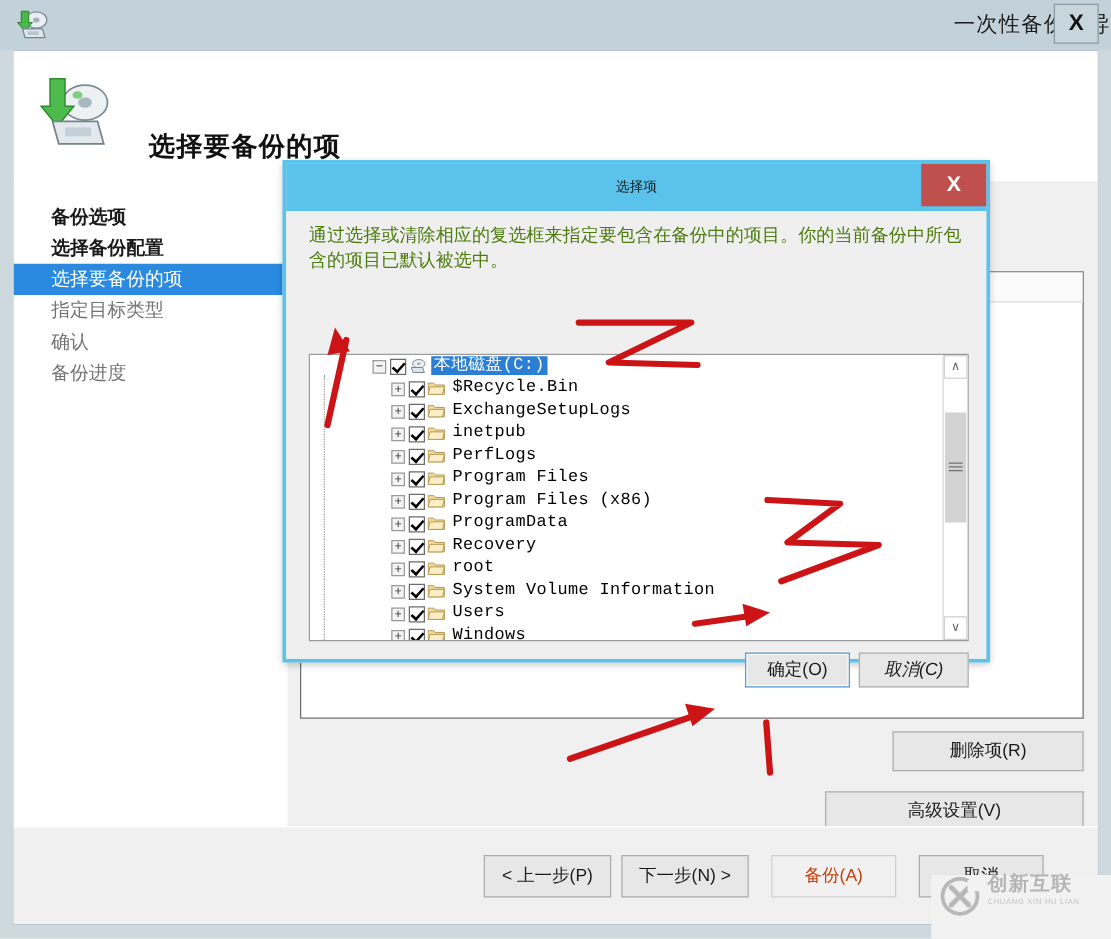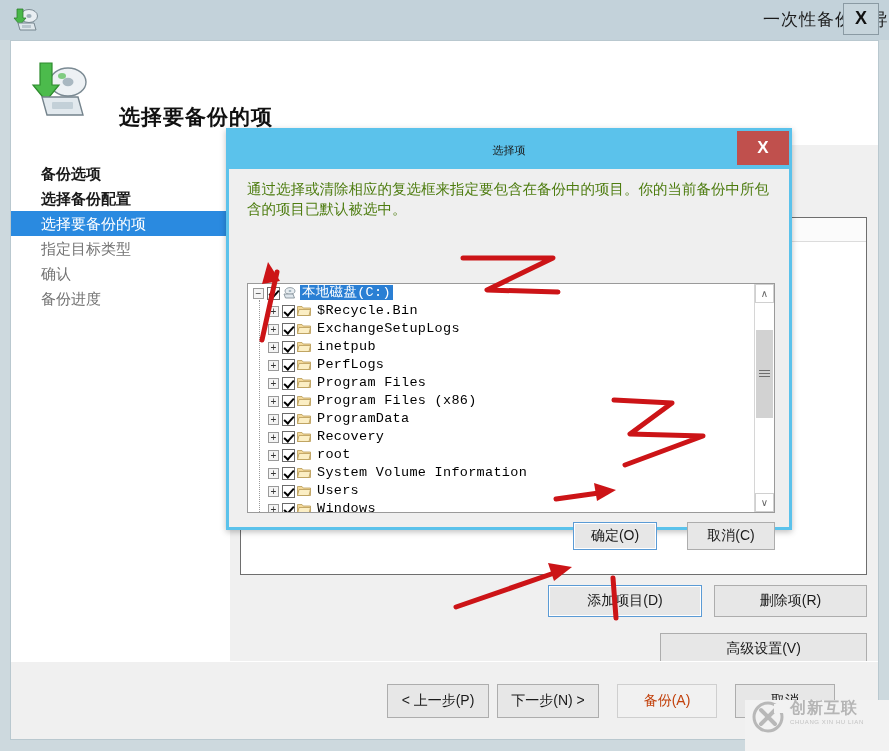--- a/index.html
+++ b/index.html
@@ -253,20 +253,21 @@
     background: #ffffff;
     border: 1px solid #9a9a9a;
     box-sizing: border-box;
     overflow: hidden;
   }
   #tree-scroll-area {
     position: absolute;
     left: 0; top: 0;
     width: 506px; height: 228px;
     overflow: hidden;
+    padding-left: 45px;
   }
   .tree-row {
     height: 18px;
     line-height: 18px;
     white-space: nowrap;
     font-family: "Liberation Mono", "DejaVu Sans Mono", monospace;
     font-size: 13.5px;
     color: #000000;
     position: relative;
   }
@@ -365,27 +366,27 @@
     position: absolute;
     left: 3px; top: 40px;
     width: 11px; height: 1px;
     background: #6f6f6f;
     box-shadow: 0 3px 0 #6f6f6f, 0 6px 0 #6f6f6f;
   }
 
   
   #dlg-btn-ok {
     position: absolute;
-    left: 344px; top: 353px;
+    left: 367px; top: 353px;
     width: 84px; height: 28px;
   }
   #dlg-btn-cancel {
     position: absolute;
     left: 458px; top: 353px;
-    width: 88px; height: 28px;
+    width: 88px; height: 28px; font-style: italic;
   }
 
   
   #annotations {
     position: absolute;
     left: 0; top: 0;
     width: 889px; height: 751px;
     pointer-events: none;
   }
 
@@ -451,21 +452,20 @@
       <div class="step-item current">选择要备份的项</div>
       <div class="step-item pending">指定目标类型</div>
       <div class="step-item pending">确认</div>
       <div class="step-item pending">备份进度</div>
     </div>
 
     <div id="content-area">
       <div id="items-list-panel">
         <div id="items-list-header"></div>
       </div>
-      <button id="btn-add-items" class="win-btn focused">添加项目(D)</button>
       <button id="btn-remove-items" class="win-btn">删除项(R)</button>
       <button id="btn-advanced" class="win-btn">高级设置(V)</button>
     </div>
 
     <div id="nav-bar">
       <button id="btn-next" class="win-btn">下一步(N) &gt;</button>
       <button id="btn-prev" class="win-btn">&lt; 上一步(P)</button>
       <button id="btn-backup" class="win-btn disabled">备份(A)</button>
       <button id="btn-cancel" class="win-btn">取消</button>
     </div>

